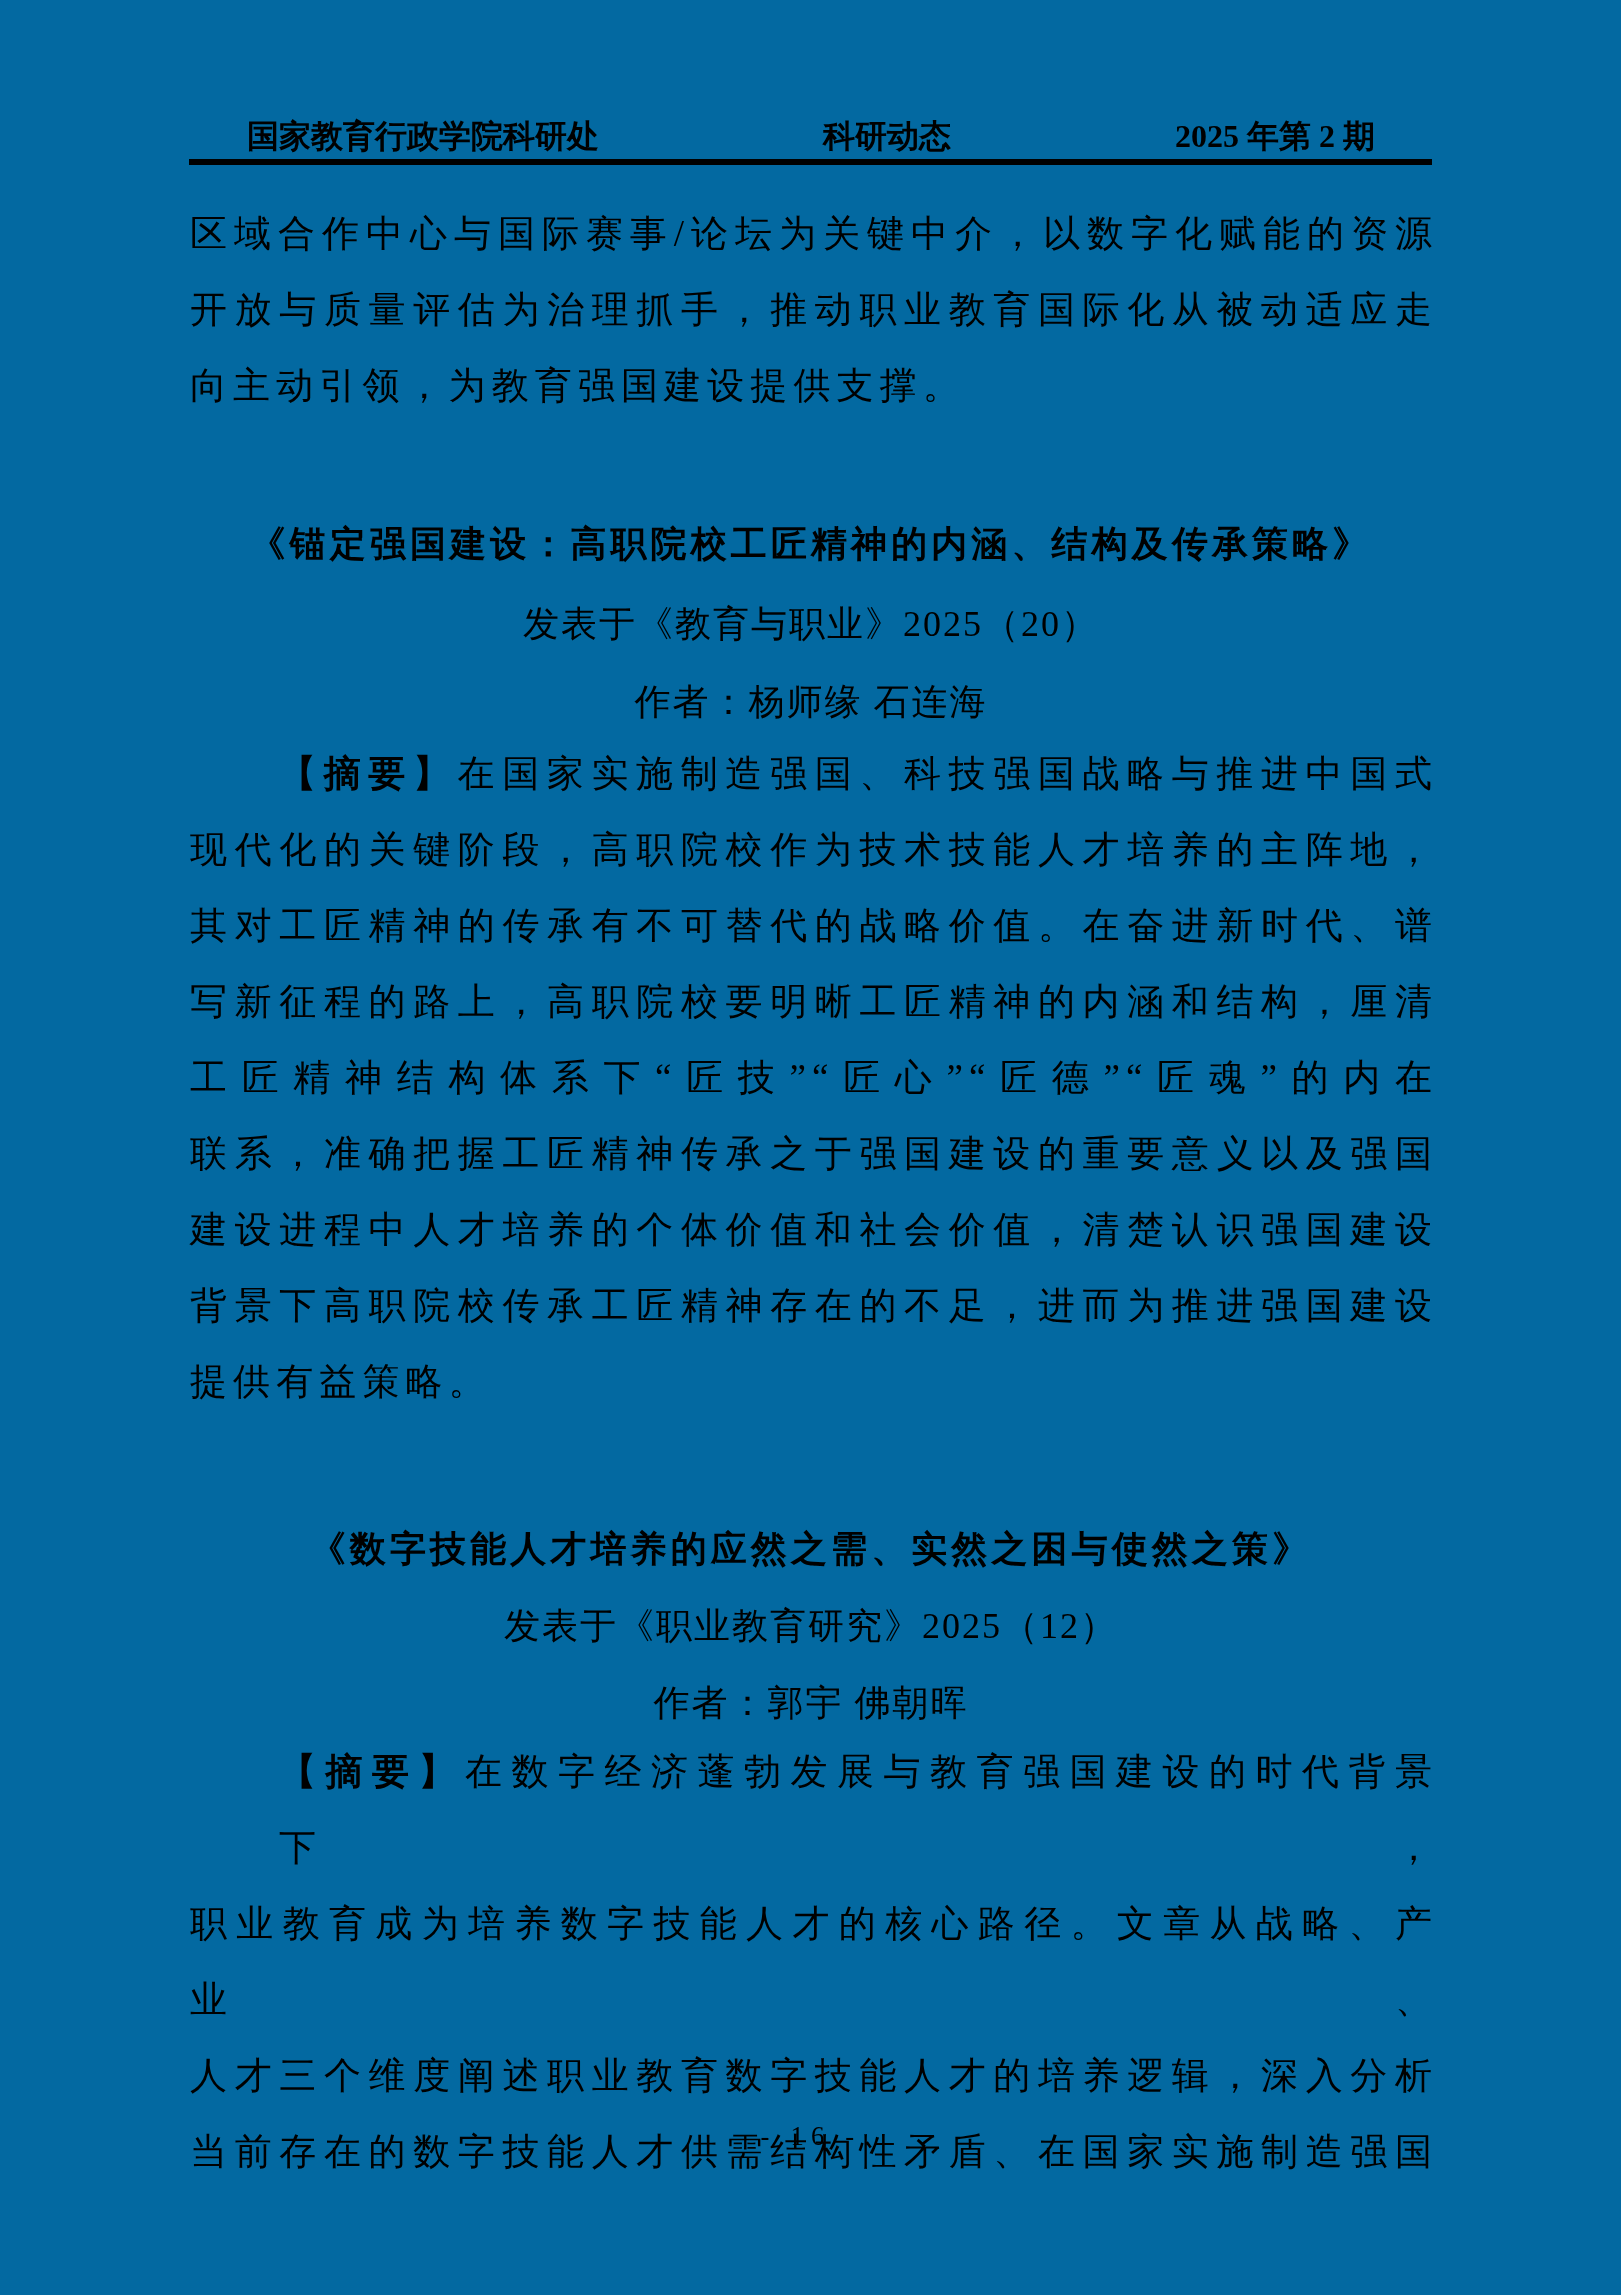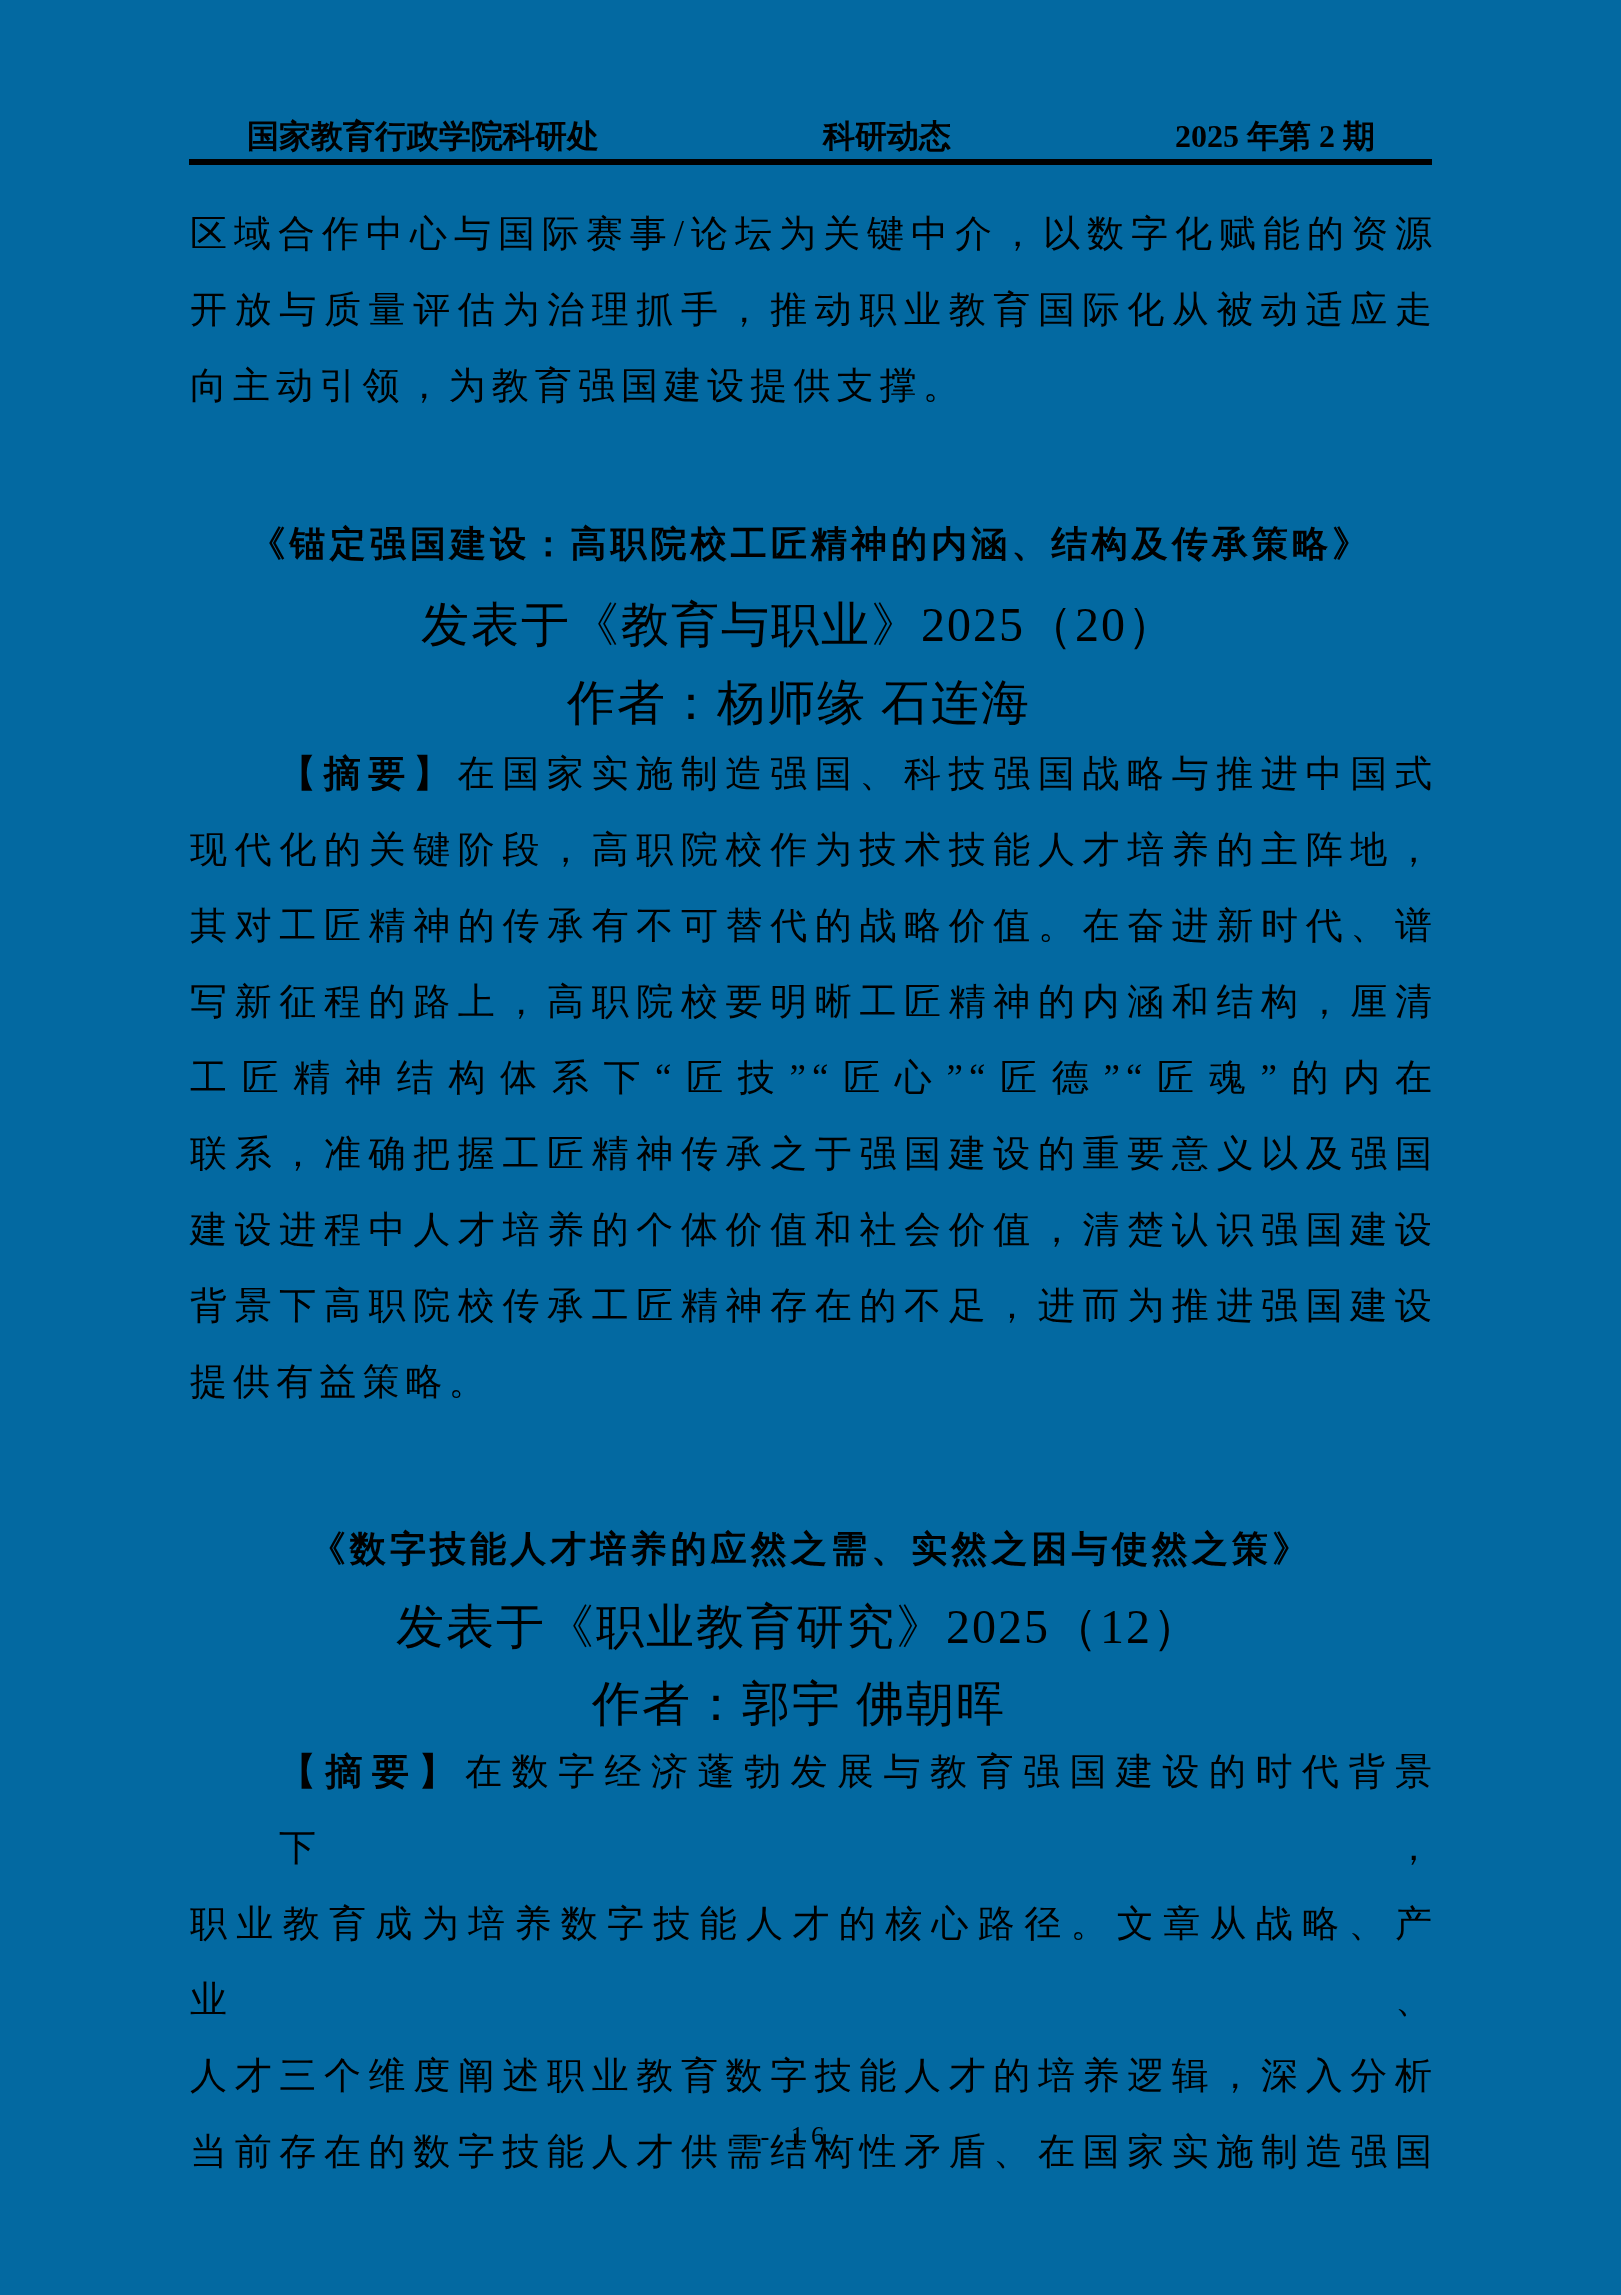--- a/index.html
+++ b/index.html
@@ -75,24 +75,24 @@
     text-align: center;
     font-family: "DejaVu Sans", sans-serif;
     font-weight: bold;
     font-size: 36px;
     line-height: 47px;
     letter-spacing: 4.1px;
     white-space: nowrap;
   }
   .meta-line {
     position: absolute;
-    left: 178px;
+    left: 190px;
     width: 1242px;
     text-align: center;
-    font-size: 48px;
+    font-size: 36px;
     line-height: 45px;
     letter-spacing: 2px;
     white-space: nowrap;
   }
 
   
   .footer {
     position: absolute;
     left: 0;
     top: 2120px;

